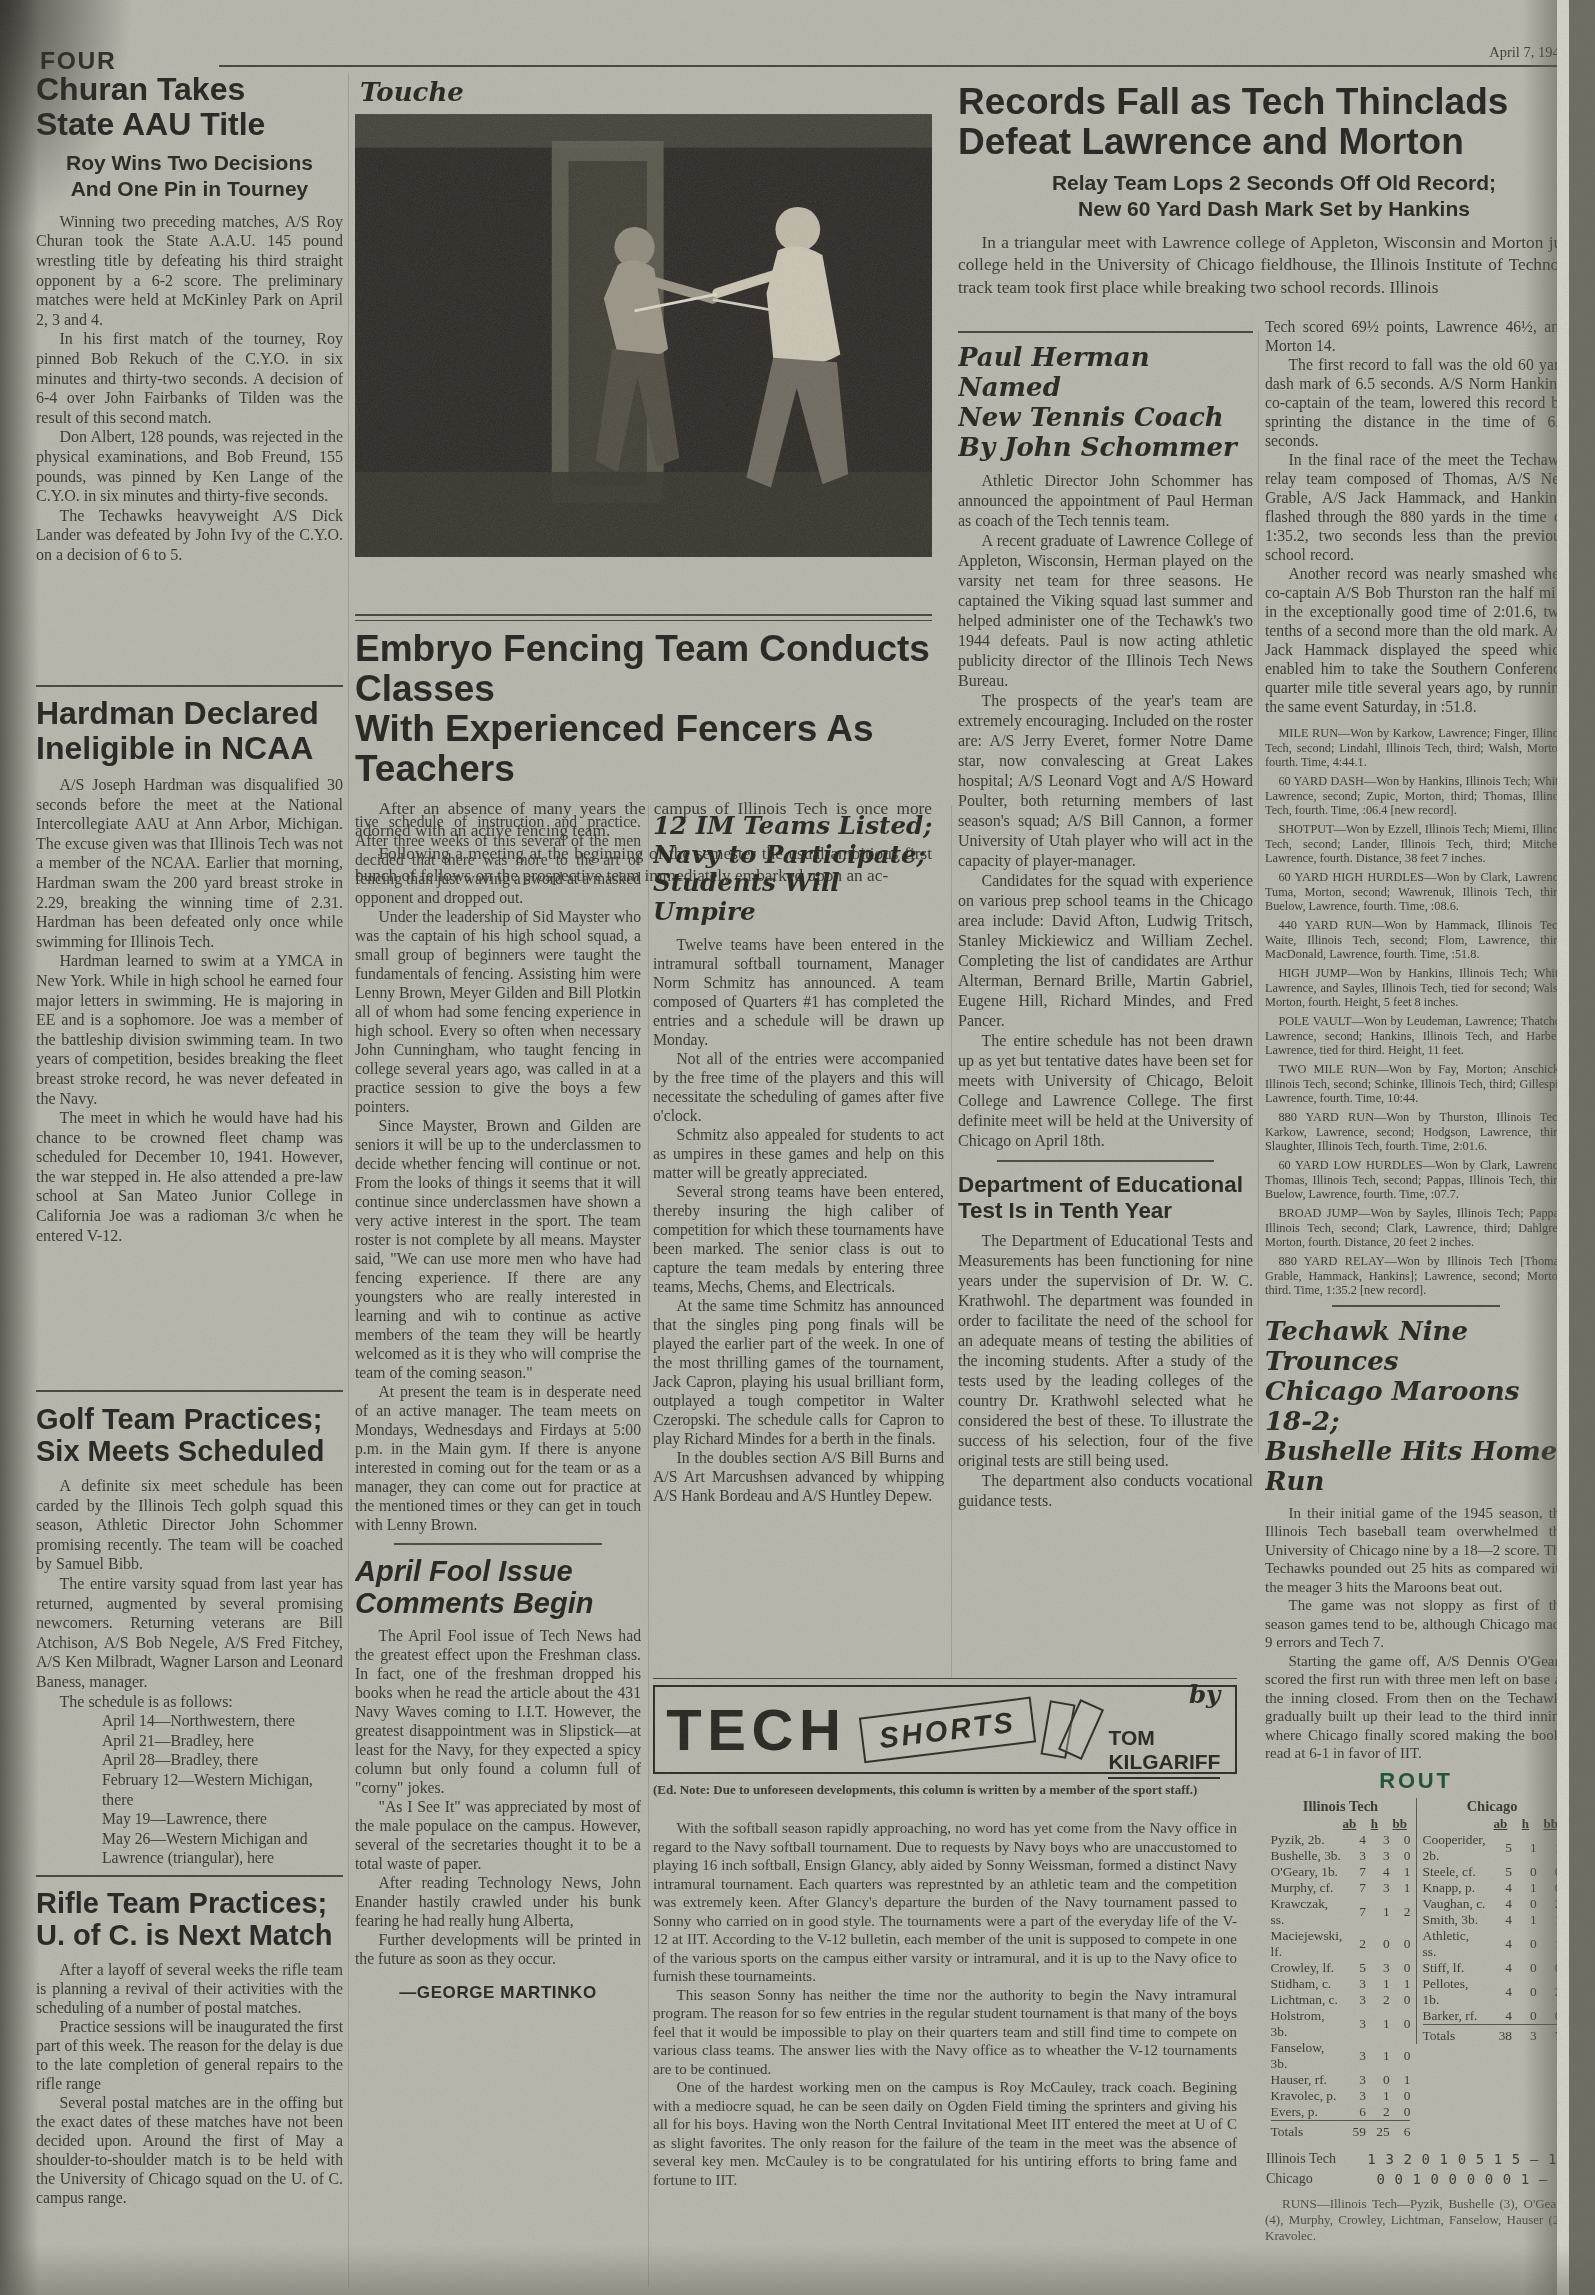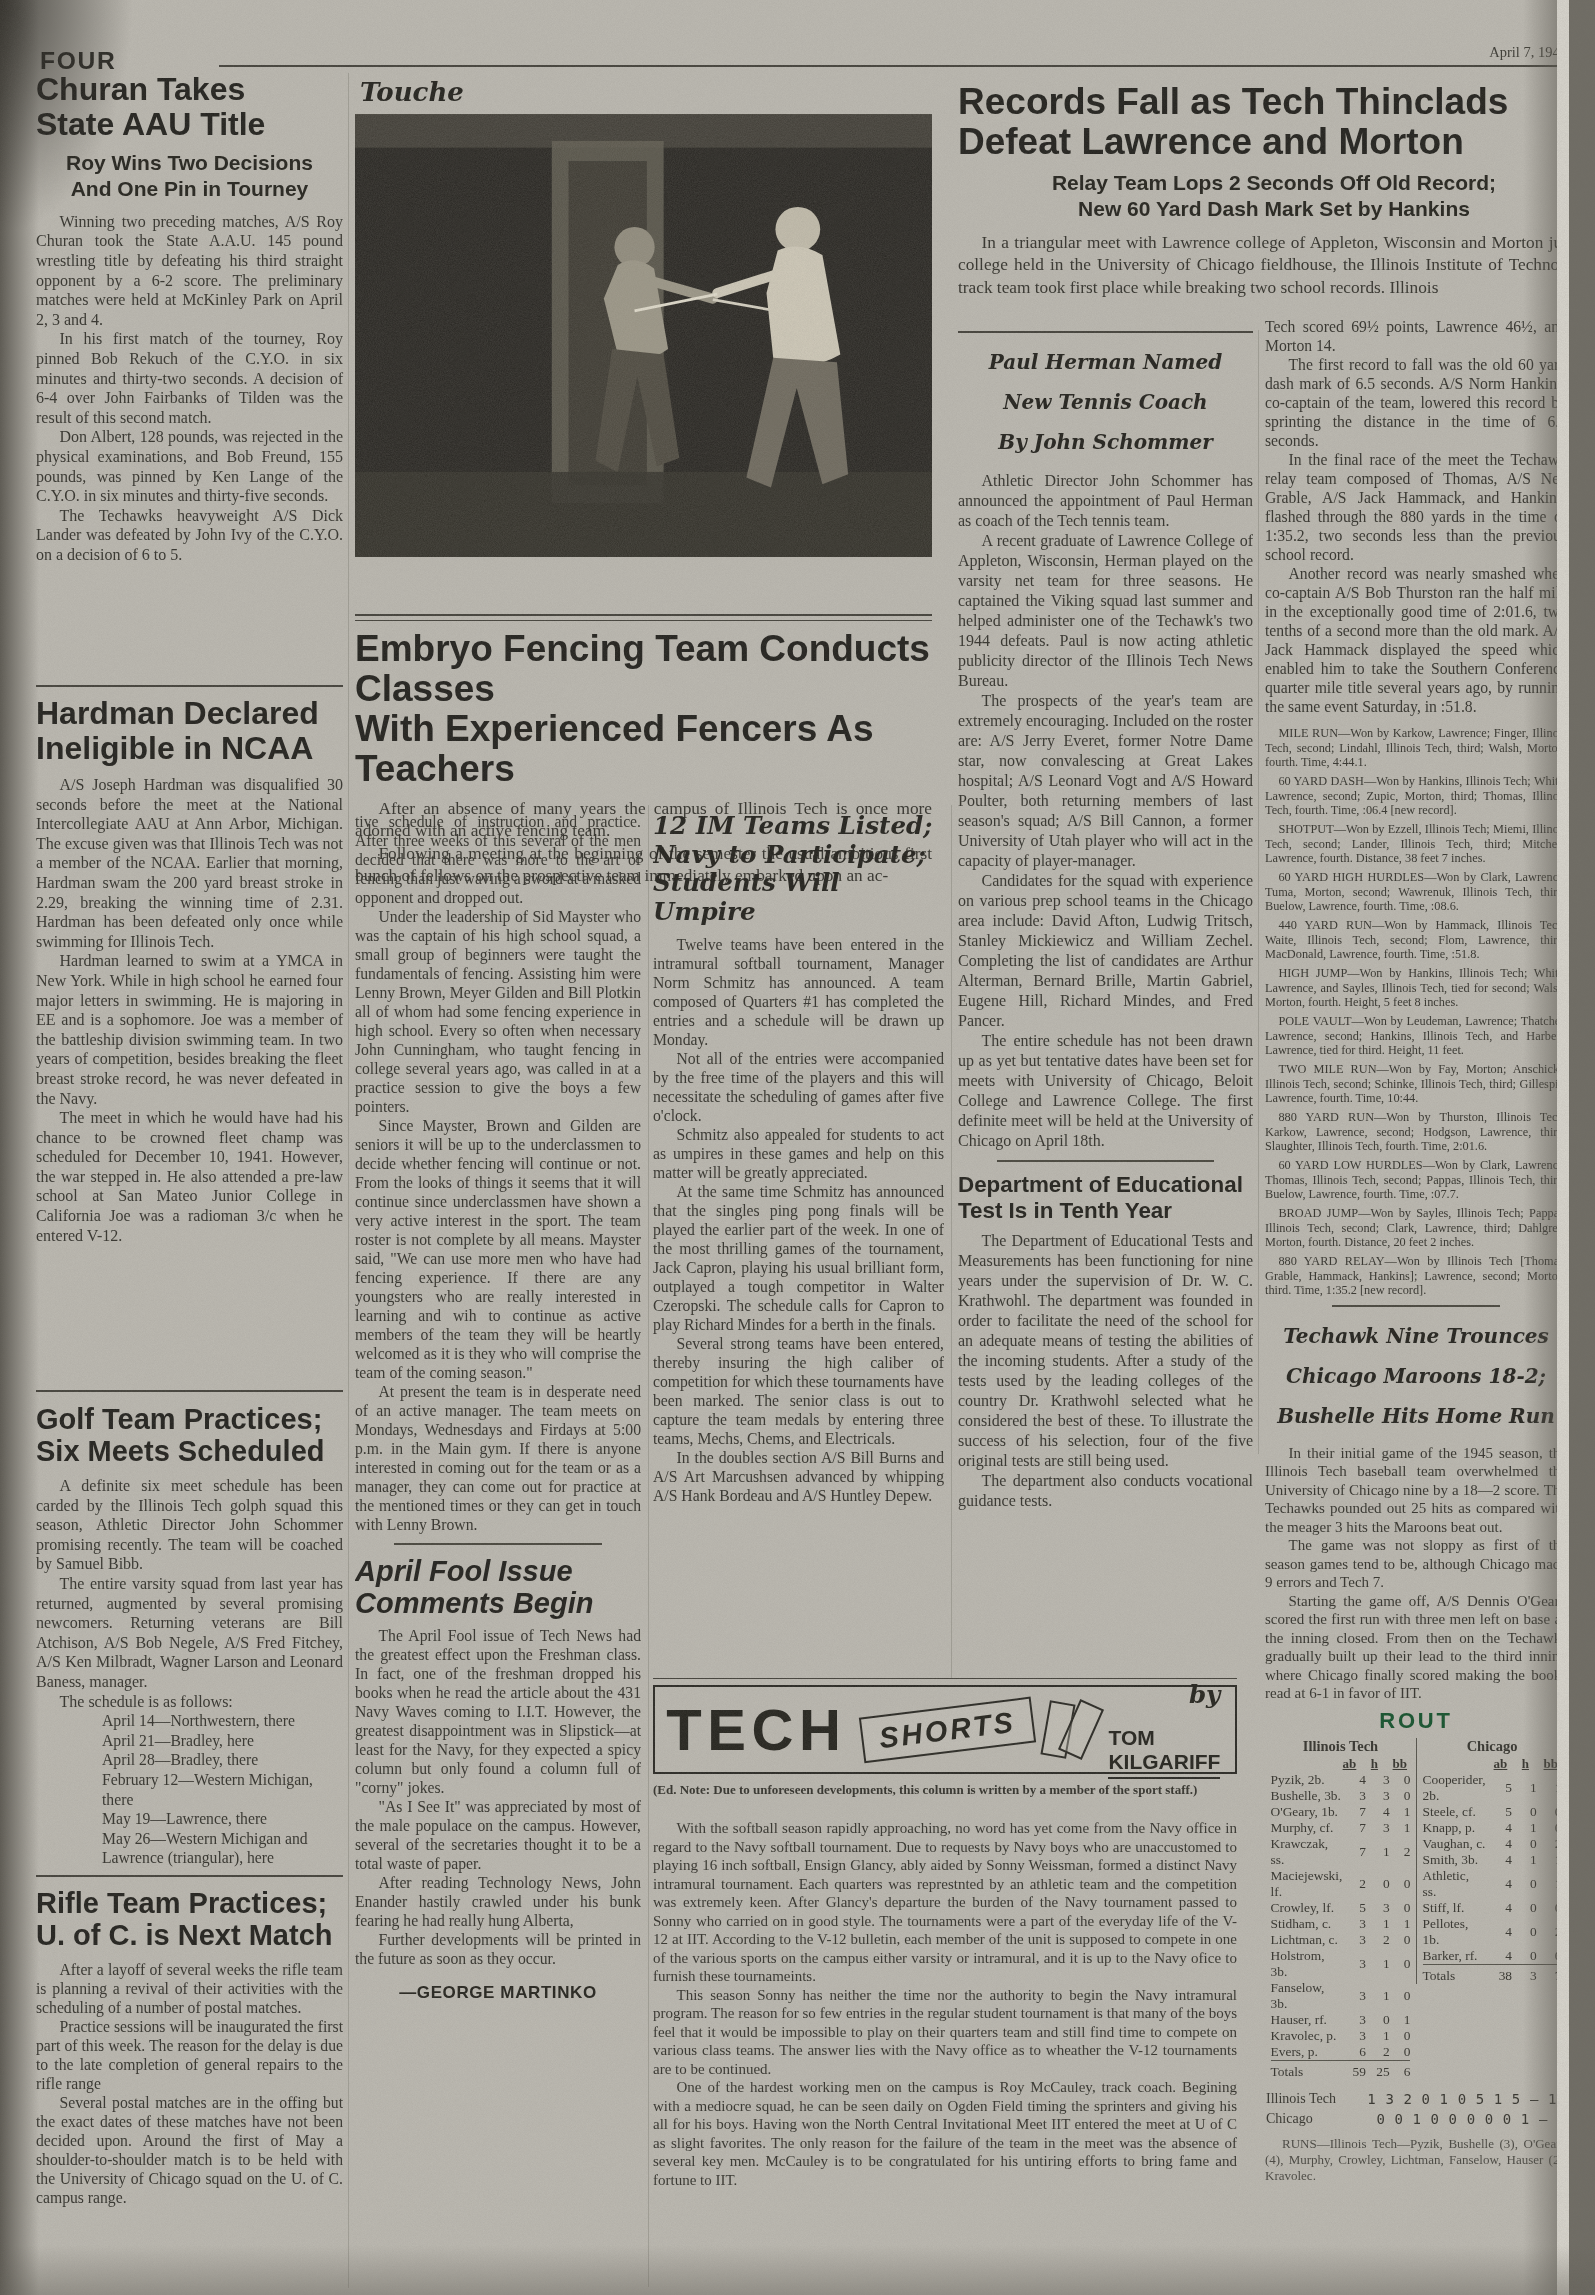--- a/index.html
+++ b/index.html
@@ -23,21 +23,21 @@
   .rule-short{height:1.7px;background:#4a483f;margin:7.8px 67px 9px;}
 
   .h-gothic{font-family:"Liberation Sans",sans-serif;font-weight:bold;color:#23221e;margin:0;}
   .hl{display:block;}
   h1.banner{font-size:37px;line-height:40px;letter-spacing:0px;}
   h2.colhead{font-size:32px;line-height:35px;}
   h2.colhead-sm{font-size:29px;line-height:32px;}
   .subhead{font-family:"Liberation Sans",sans-serif;font-weight:bold;color:#26251ف0;
     font-size:21px;line-height:26px;text-align:center;color:#26251f;margin:7.8px 0 0;}
   .h-ital{font-family:"DejaVu Serif",serif;font-style:italic;font-weight:bold;color:#24231e;margin:0;}
-  h2.feat{font-size:20px;line-height:40px;text-align:center;}
+  h2.feat{font-size:26px;line-height:30px;}
   h2.feat-sm{font-size:24.6px;line-height:28.5px;}
   h2.edu{font-family:"Liberation Sans",sans-serif;font-style:normal;font-weight:bold;font-size:22.4px;line-height:26px;color:#24231e;margin:0;}
 
   .body-text p{margin:0;text-align:justify;text-indent:23.5px;}
   .bt-30 p{font-size:16px;line-height:19.6px;}
   .bt-28 p{font-size:15.7px;line-height:19px;}
   .bt-29 p{font-size:16px;line-height:20px;}
   .bt-27 p{font-size:15px;line-height:18.5px;}
   .cont > p:first-child{text-indent:0;}
   .sched p{font-size:15.7px;line-height:19.6px;margin:0;text-indent:0;text-align:left;padding-left:66px;}
@@ -227,22 +227,22 @@
   <div class="abs" style="left:653px;top:812px;width:291px;height:870px;overflow:hidden;">
     <h2 class="h-ital feat-sm">
         <span class="hl">12 IM Teams Listed;</span>
         <span class="hl">Navy to Participate;</span>
         <span class="hl">Students Will Umpire</span>
       </h2>
     <div class="body-text bt-28" style="margin-top:9px;">
         <p>Twelve teams have been entered in the intramural softball tournament, Manager Norm Schmitz has announced. A team composed of Quarters #1 has completed the entries and a schedule will be drawn up Monday.</p>
         <p>Not all of the entries were accompanied by the free time of the players and this will necessitate the scheduling of games after five o'clock.</p>
         <p>Schmitz also appealed for students to act as umpires in these games and help on this matter will be greatly appreciated.</p>
+        <p>Several strong teams have been entered, thereby insuring the high caliber of competition for which these tournaments have been marked. The senior class is out to capture the team medals by entering three teams, Mechs, Chems, and Electricals.</p>
         <p>At the same time Schmitz has announced that the singles ping pong finals will be played the earlier part of the week. In one of the most thrilling games of the tournament, Jack Capron, playing his usual brilliant form, outplayed a tough competitor in Walter Czeropski. The schedule calls for Capron to play Richard Mindes for a berth in the finals.</p>
-        <p>Several strong teams have been entered, thereby insuring the high caliber of competition for which these tournaments have been marked. The senior class is out to capture the team medals by entering three teams, Mechs, Chems, and Electricals.</p>
         <p>In the doubles section A/S Bill Burns and A/S Art Marcushsen advanced by whipping A/S Hank Bordeau and A/S Huntley Depew.</p>
       </div>
   </div>
 
   <div class="abs" style="left:958px;top:82px;width:632px;">
     <h1 class="h-gothic banner">
         <span class="hl">Records Fall as Tech Thinclads</span>
         <span class="hl">Defeat Lawrence and Morton</span>
       </h1>
     <div class="subhead">

